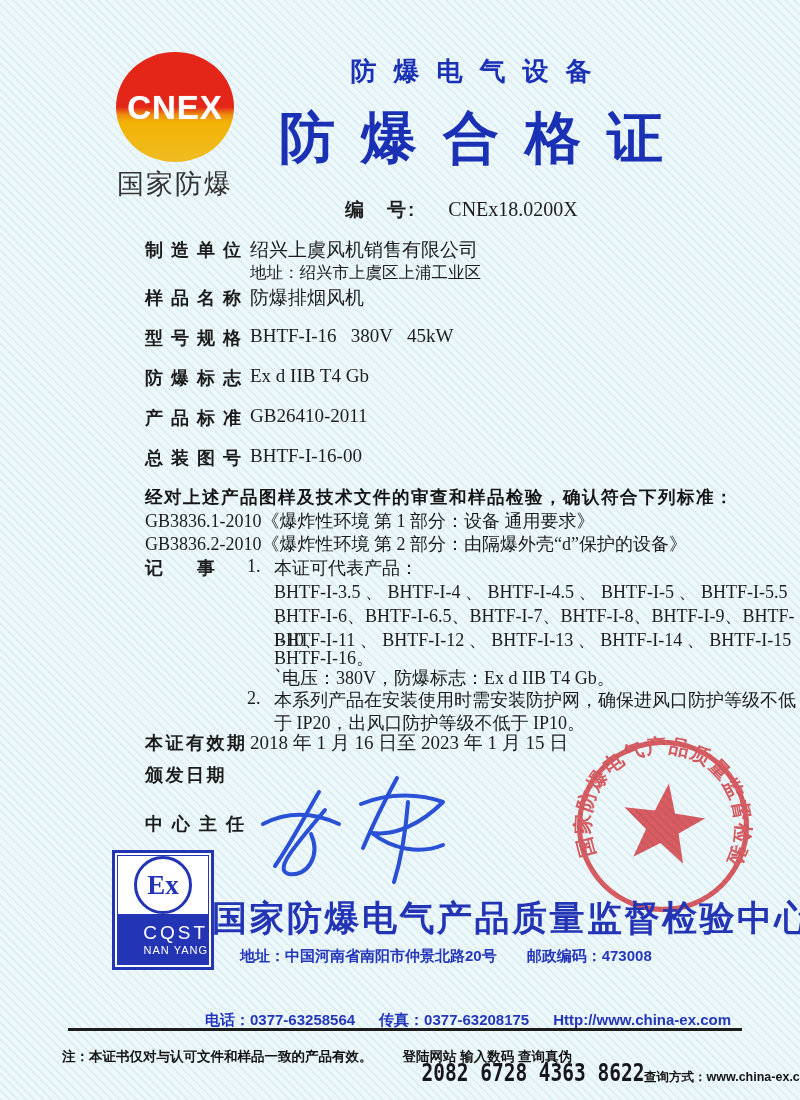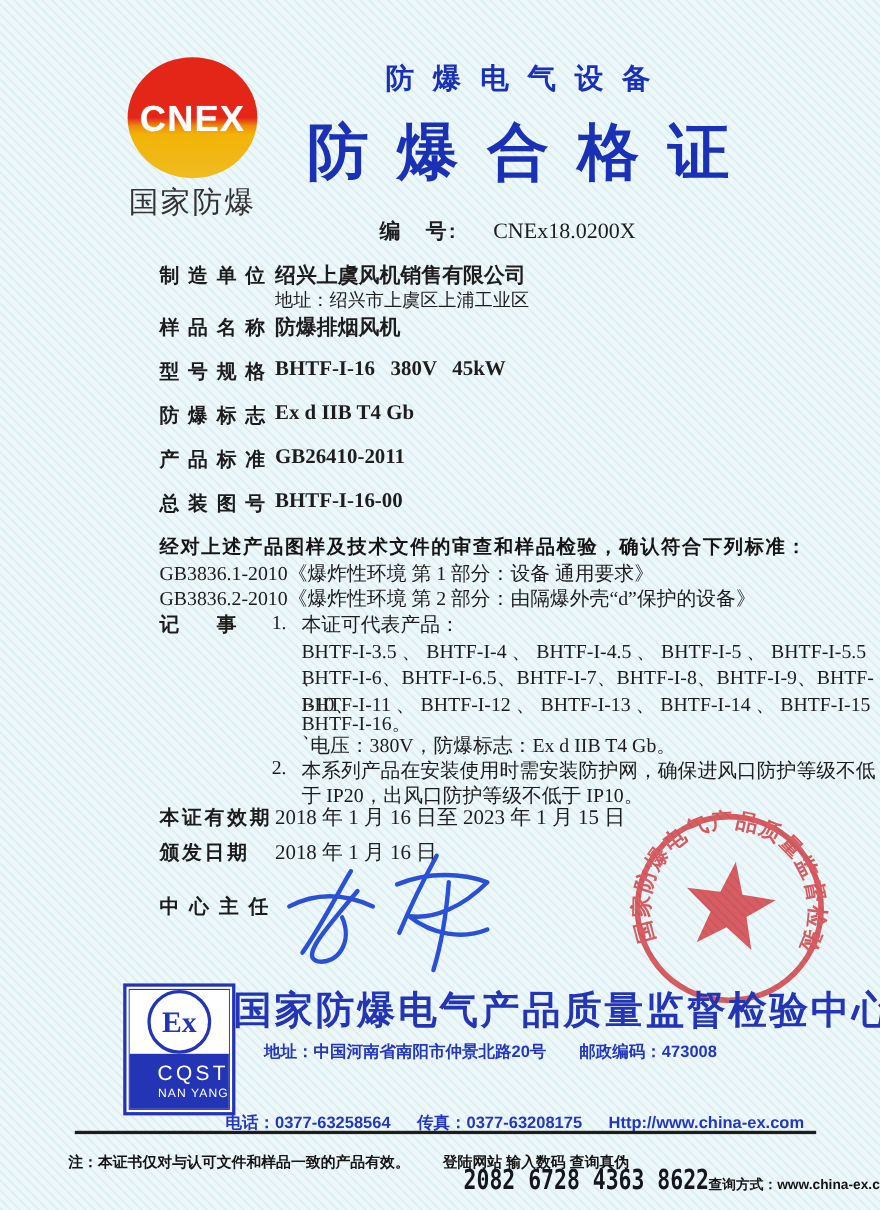--- a/index.html
+++ b/index.html
@@ -29,36 +29,36 @@
   .header-block{left:245px;top:54px;width:452px;text-align:center;}
   .header-subtitle span{display:inline-block;font-weight:bold;font-size:26px;
     letter-spacing:17px;margin-right:-17px;color:#1a31b5;}
   .header-title span{display:inline-block;font-weight:bold;font-size:56px;
     letter-spacing:26px;margin-right:-26px;color:#1a31b5;margin-top:12px;}
   .certno-row{left:345px;top:197px;display:flex;align-items:baseline;}
   .certno-label{font-weight:bold;font-size:19px;letter-spacing:2px;color:#1d1d1d;}
   .certno-value{font-size:20px;margin-left:32px;color:#1d1d1d;}
   
   .flabel{font-weight:bold;font-size:18px;letter-spacing:8px;color:#1b1b1b;white-space:nowrap;}
-  .fvalue{font-size:19px;color:#1d1d1d;white-space:pre-wrap;font-weight:bold;}
+  .fvalue{font-size:19px;color:#1d1d1d;white-space:pre-wrap;}
   .faddr{font-size:16.5px;color:#1d1d1d;}
   
   .std-intro{font-weight:bold;font-size:17.5px;letter-spacing:1.5px;color:#151515;}
   .std-item{font-size:18px;color:#1c1c1c;}
   .note-line{font-size:18px;color:#1c1c1c;white-space:pre-wrap;}
   .note-num{font-size:18px;color:#1c1c1c;}
   
   .vlabel{font-weight:bold;font-size:18px;letter-spacing:2.5px;color:#1b1b1b;}
   .vvalue{font-size:19px;color:#1d1d1d;white-space:pre-wrap;}
   
   .sig-label{font-weight:bold;font-size:18px;letter-spacing:9px;color:#1b1b1b;}
   
   .stamp{left:551px;top:720px;width:224px;height:224px;opacity:.88;mix-blend-mode:multiply;}
   
-  .cqst-box{left:112px;top:894px;width:102px;height:120px;border:3px solid #2334b4;background:#fff;
+  .cqst-box{left:112px;top:850px;width:102px;height:120px;border:3px solid #2334b4;background:#fff;
     box-sizing:border-box;padding:2px;}
   .cqst-inner{width:100%;height:100%;border:1px solid #2334b4;box-sizing:border-box;display:flex;flex-direction:column;}
   .cqst-top{flex:1.18;background:#fff;display:flex;align-items:center;justify-content:center;}
   .cqst-circle{width:52px;height:52px;border:3px solid #2334b4;border-radius:50%;
     display:flex;align-items:center;justify-content:center;
     font-weight:bold;font-size:27px;color:#2334b4;font-family:"Liberation Serif",serif;}
   .cqst-bottom{flex:1;background:#2334b4;color:#fff;text-align:right;
     font-family:"Liberation Sans",sans-serif;display:flex;flex-direction:column;justify-content:center;}
   .cqst-l1{font-size:19px;letter-spacing:3px;line-height:21px;}
   .cqst-l2{font-size:11px;letter-spacing:1px;line-height:14px;}
@@ -135,21 +135,20 @@
   <div class="abs note-line" style="left:274px;top:628px;">BHTF-I-11 、 BHTF-I-12 、 BHTF-I-13 、 BHTF-I-14 、 BHTF-I-15 、</div>
   <div class="abs note-line" style="left:274px;top:646px;">BHTF-I-16。</div>
   <div class="abs note-line" style="left:282px;top:666px;">电压：380V，防爆标志：Ex d IIB T4 Gb。</div>
   <div class="abs note-num" style="left:247px;top:688px;">2.</div>
   <div class="abs note-line" style="left:274px;top:688px;">本系列产品在安装使用时需安装防护网，确保进风口防护等级不低</div>
   <div class="abs note-line" style="left:274px;top:711px;">于 IP20，出风口防护等级不低于 IP10。</div>
 
   <div class="abs vlabel sans" style="left:145px;top:731px;">本证有效期</div>
   <div class="abs vvalue" style="left:250px;top:730px;">2018 年 1 月 16 日至 2023 年 1 月 15 日</div>
   <div class="abs vlabel sans" style="left:145px;top:763px;">颁发日期</div>
-  <div class="abs vvalue" style="left:250px;top:762px;">2018 年 1 月 16 日</div>
 
   <div class="abs sig-label sans" style="left:145px;top:812px;">中心主任</div>
   <svg class="abs" style="left:245px;top:772px;" width="240" height="112" viewBox="0 0 240 112">
     <g fill="none" stroke="#2a50d6" stroke-width="4" stroke-linecap="round" stroke-linejoin="round">
       <path d="M74,20 C62,40 48,68 30,94"></path>
       <path d="M18,52 C45,38 72,42 94,52"></path>
       <path d="M80,38 C50,74 28,98 44,102 C62,105 76,84 66,62"></path>
       <path d="M152,6 C141,26 129,50 118,76"></path>
       <path d="M116,32 C145,20 176,22 198,30 C176,52 150,64 127,61 C148,78 176,82 198,73"></path>
       <path d="M163,30 C161,56 157,84 149,110"></path>

